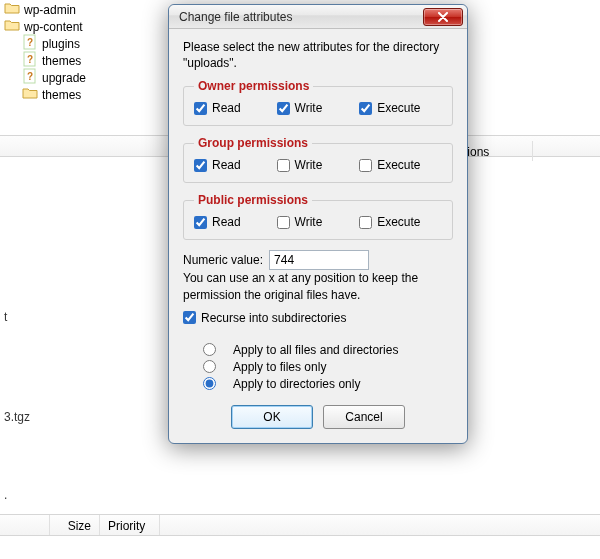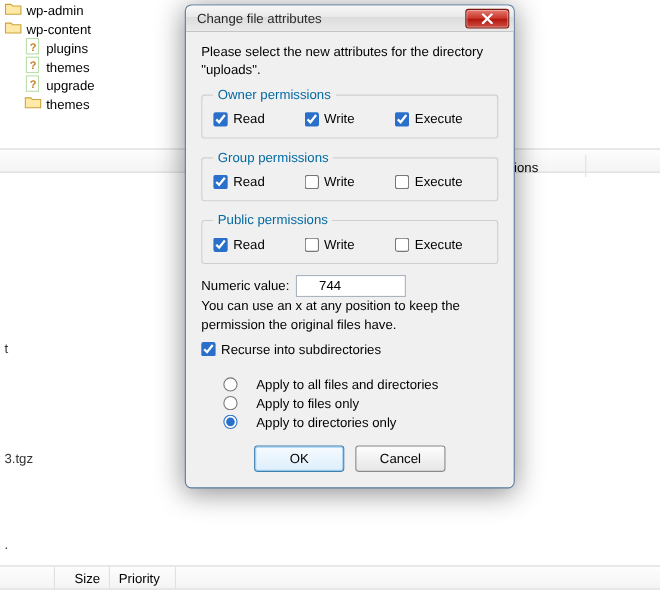--- a/index.html
+++ b/index.html
@@ -94,28 +94,28 @@
     padding: 10px 14px 14px 14px;
   }
   .intro { margin-bottom: 8px; line-height: 1.35; }
   fieldset {
     border: 1px solid #cfcfcf;
     border-radius: 3px;
     margin: 0 0 10px 0;
     padding: 8px 10px 10px 10px;
     background: #f0f0f0;
   }
-  legend { padding: 0 4px; color:#0369a1; }
+  legend { padding: 0 4px; color:#b91c1c;font-weight:bold; }
   .perm-row { display:flex; gap: 0; }
   .perm-row label { width: 33.3%; display:flex; align-items:center; gap:5px; }
   .num-row { display:flex; align-items:center; gap:6px; margin: 2px 0 0 0; }
   .num-row input[type=text] {
     width: 100px;
     border: 1px solid #a8b4c0;
-    padding: 2px 20px;
+    padding: 2px 4px;
     font-family: inherit;
     font-size: 12px;
     background: #fff;
   }
   .note { line-height: 1.35; margin-bottom: 8px; }
   .recurse-line { display:flex; align-items:center; gap:5px; margin-bottom: 18px; }
   .radio-group { padding-left: 20px; }
   .radio-group label { display:flex; align-items:center; gap:17px; margin: 3px 0; }
   .btn-row { display:flex; justify-content:center; gap:10px; margin-top:14px; }
   .btn {

